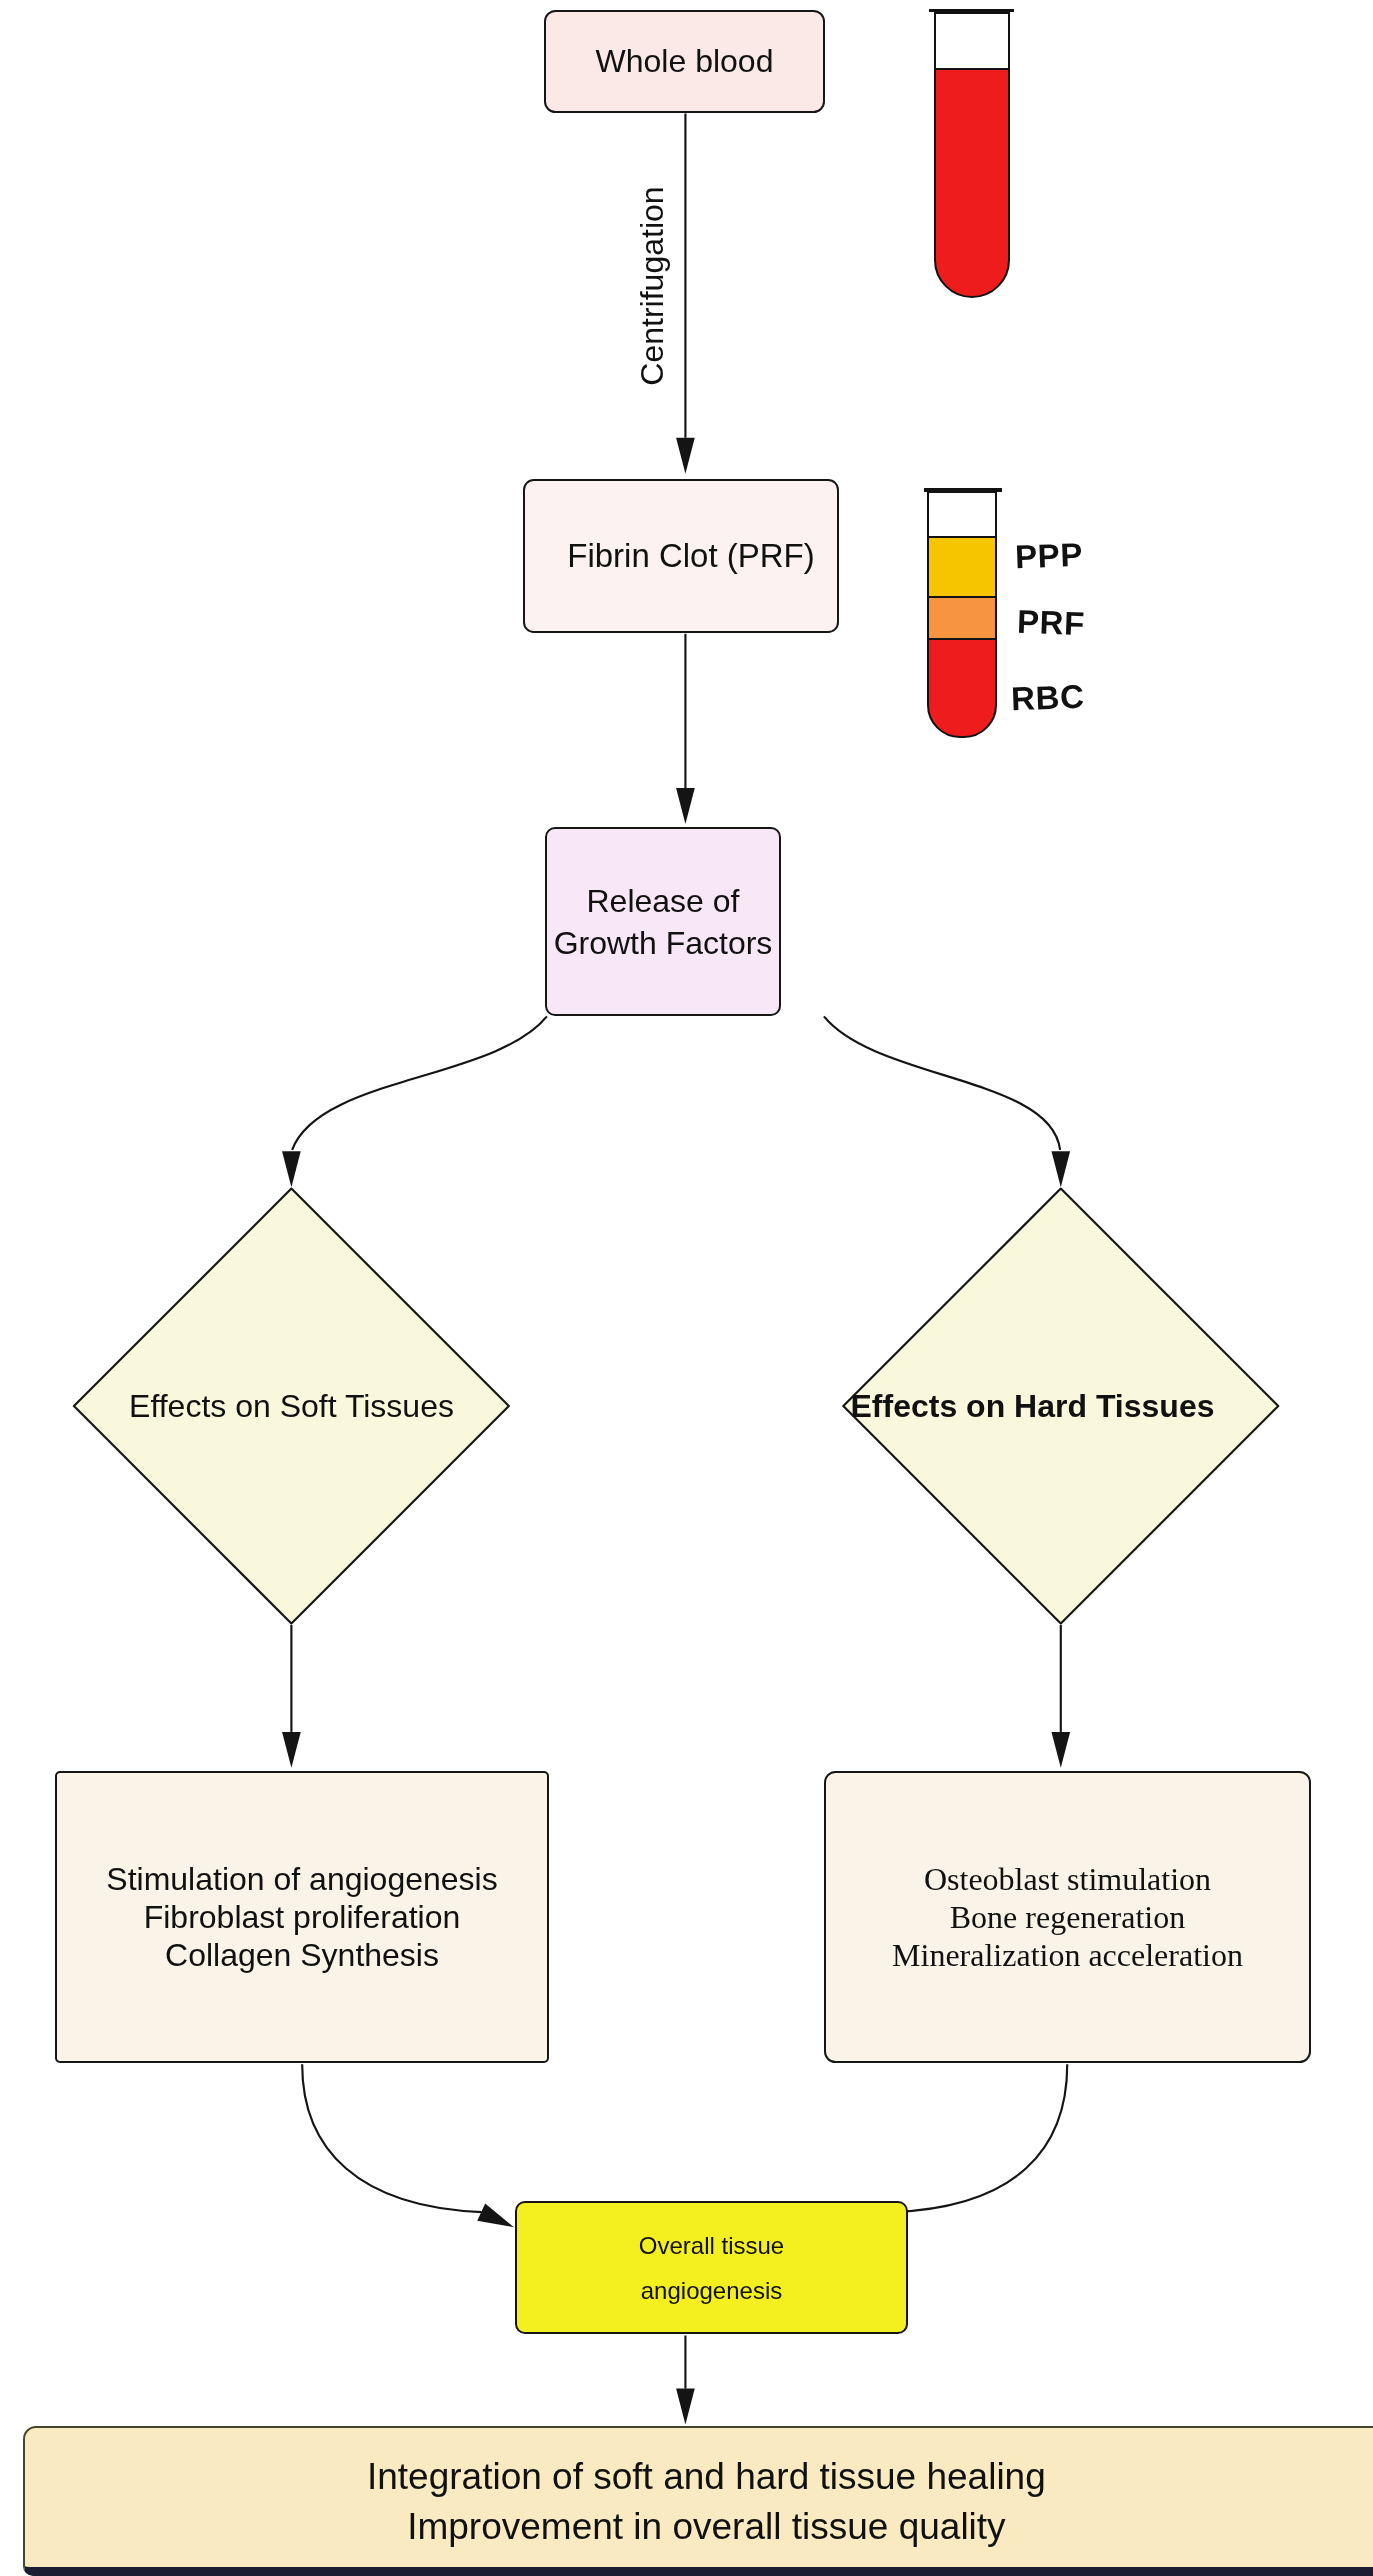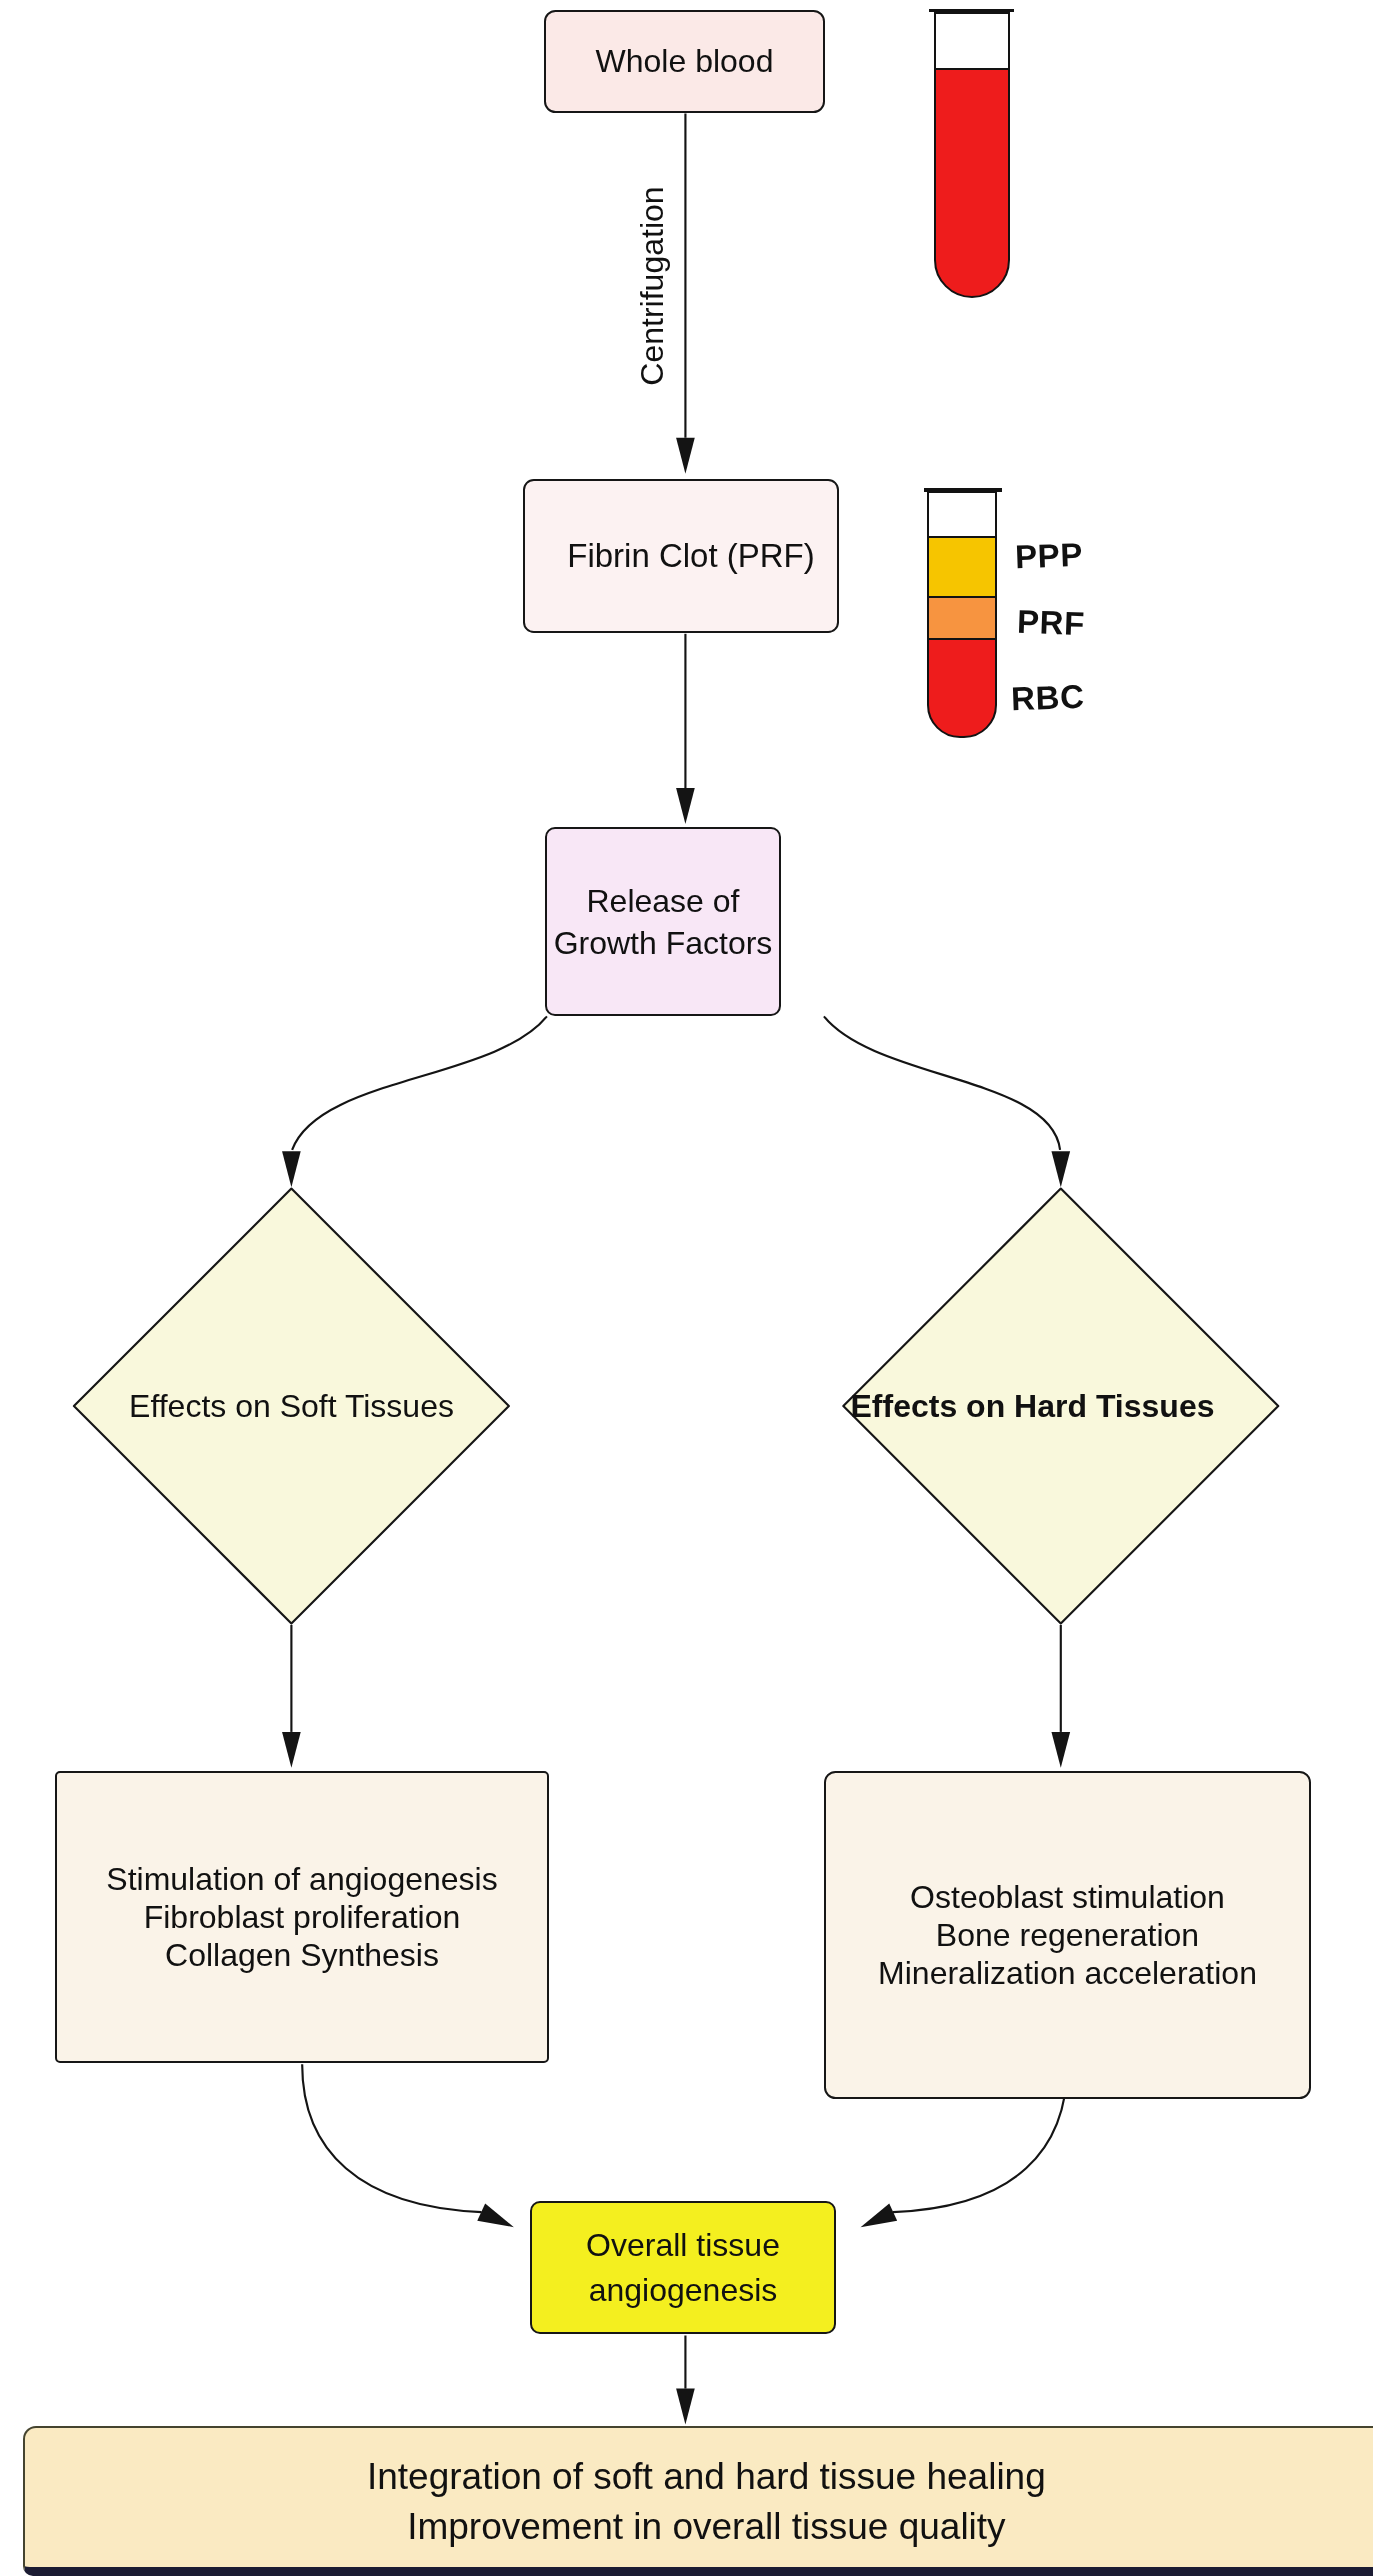--- a/index.html
+++ b/index.html
@@ -7,22 +7,22 @@
   .canvas{position:relative;width:1373px;height:2576px;background:#ffffff;overflow:hidden;}
   .wires{position:absolute;left:0;top:0;}
   .node{position:absolute;box-sizing:border-box;border:2.2px solid #161616;
         display:flex;flex-direction:column;align-items:center;justify-content:center;
         text-align:center;}
   .node .ln{white-space:nowrap;}
   .whole-blood{left:544px;top:10px;width:281px;height:103px;border-radius:11.5px;font-size:32px;}
   .fibrin{left:523px;top:479px;width:316px;height:154px;border-radius:10.8px;font-size:33px;padding-left:20px;}
   .release{left:545px;top:827px;width:236px;height:189px;border-radius:10px;font-size:32px;line-height:42px;}
   .soft-box{left:55px;top:1771px;width:494px;height:292px;border-radius:5px;font-size:32px;line-height:38px;}
-  .hard-box{left:824px;top:1771px;width:487px;height:328px;border-radius:11.5px;font-size:32px;line-height:38px;}
-  .overall{left:515px;top:2201px;width:306px;height:133px;border-radius:10px;border-width:2.9px;font-size:32px;line-height:45px;margin-left:15px;}
+  .hard-box{left:824px;top:1771px;width:487px;height:292px;border-radius:11.5px;font-size:32px;line-height:38px;font-family:Liberation Serif, serif;}
+  .overall{left:515px;top:2201px;width:393px;height:133px;border-radius:10px;border-width:2.9px;font-size:24px;line-height:45px;}
   .banner{left:2.9px;top:2426px;width:1367px;height:150px;border:2.2px solid #45442f;border-bottom:9.3px solid #1c1c33;
           border-radius:13px 13px 10px 10px;font-size:37px;line-height:50px;justify-content:flex-start;padding-top:24.4px;margin-left:20px;}
   .diamond-label{position:absolute;width:423px;text-align:center;font-size:32px;background:transparent;}
   .dlab-soft{left:80px;top:1388px;}
   .dlab-hard{left:821px;top:1388px;font-weight:bold;}
   .rot-label{position:absolute;left:536px;top:269px;width:230px;height:34px;font-size:32px;text-align:center;
              transform:rotate(-90deg);transform-origin:50% 50%;white-space:nowrap;}
   
   .tube{position:absolute;box-sizing:border-box;border:2.9px solid #121212;overflow:hidden;background:#ee1c1c;}
   .tube1{left:934px;top:11.5px;width:76px;height:286px;border-radius:0 0 38px 38px;}

